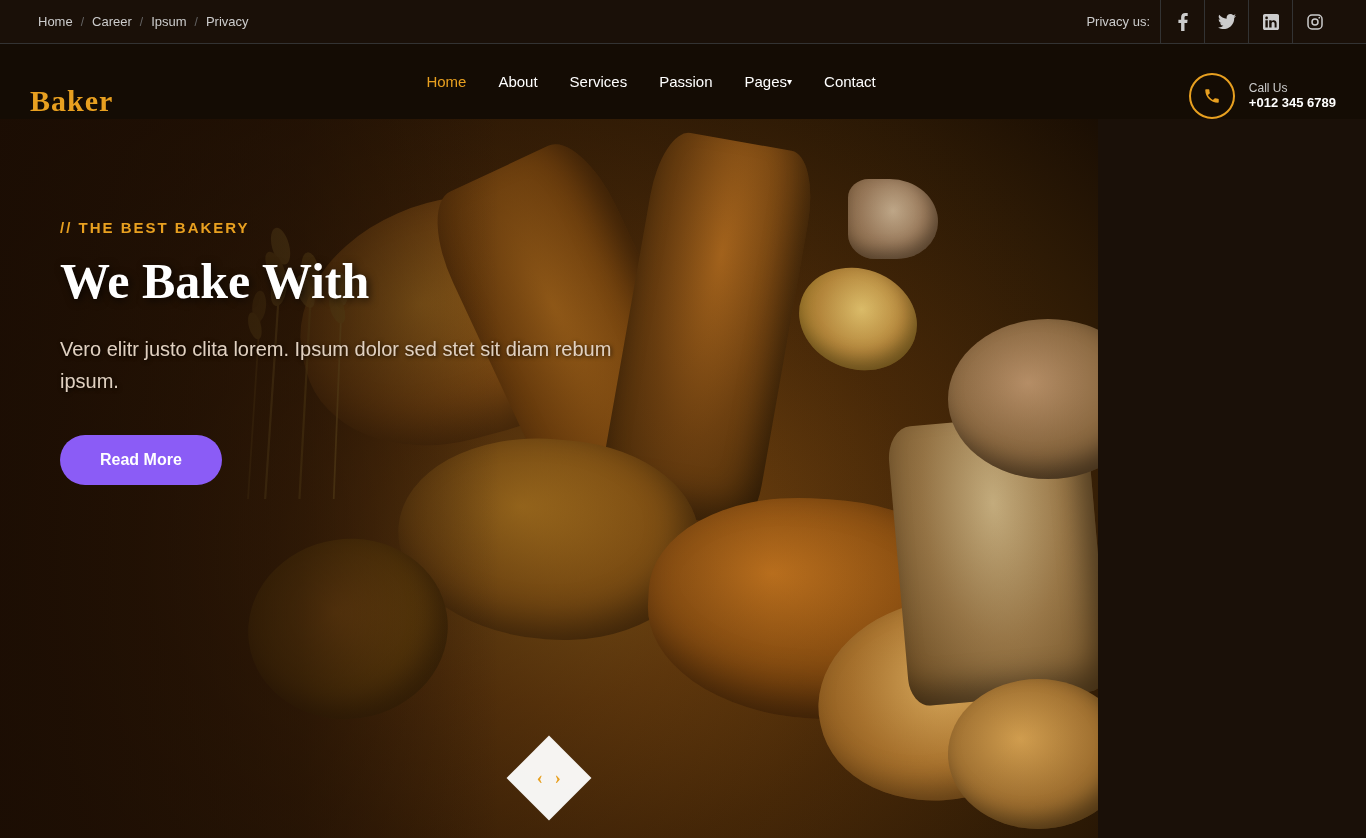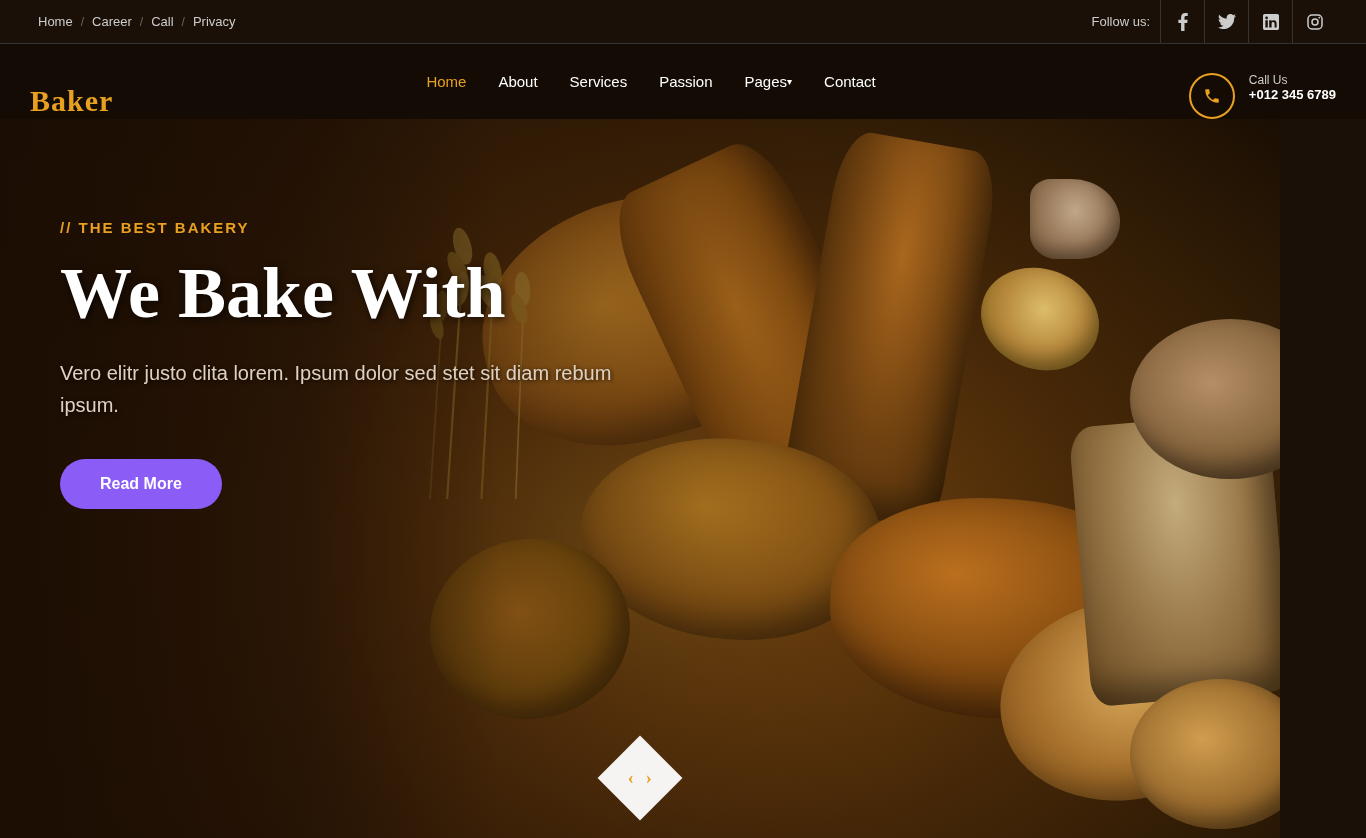--- a/index.html
+++ b/index.html
@@ -94,21 +94,21 @@
     .pages-link {
       display: flex;
       align-items: center;
     }
     .chevron {
       font-size: 10px;
       color: #fff;
     }
     .nav-contact {
       display: flex;
-      align-items: flex-start;
+      align-items: center;
       gap: 14px;
       margin-top: 28px;
     }
     .phone-circle {
       width: 46px;
       height: 46px;
       border-radius: 50%;
       border: 2px solid #e8a020;
       display: flex;
       align-items: center;
@@ -129,21 +129,21 @@
     .call-number {
       color: #fff;
       font-size: 13px;
       font-family: Arial, sans-serif;
       font-weight: bold;
     }
 
     
     .hero {
       position: relative;
-      width: 1280px;
+      width: 1098px;
       height: 719px;
       overflow: hidden;
     }
     .hero-bg {
       position: absolute;
       inset: 0;
       background: 
         linear-gradient(
           to right,
           rgba(40, 20, 5, 0.78) 0%,
@@ -172,21 +172,21 @@
       color: #e8a020;
       font-size: 15px;
       font-family: Arial, sans-serif;
       font-weight: bold;
       letter-spacing: 2px;
       margin-bottom: 18px;
       text-transform: uppercase;
     }
     .hero-title {
       color: #fff;
-      font-size: 72px;
+      font-size: 50px;
       font-family: Georgia, serif;
       font-weight: bold;
       line-height: 1.1;
       margin-bottom: 24px;
       text-shadow: 2px 2px 8px rgba(0,0,0,0.7);
     }
     .hero-description {
       color: #e0d0c0;
       font-size: 20px;
       font-family: Arial, sans-serif;
@@ -274,26 +274,26 @@
   </style>
 </head>
 <body>
 
 <div class="topbar">
   <div class="topbar-links">
     <a href="#">Home</a>
     <span class="topbar-separator"> / </span>
     <a href="#">Career</a>
     <span class="topbar-separator"> / </span>
-    <a href="#">Call</a>
+    <a href="#">Ipsum</a>
     <span class="topbar-separator"> / </span>
     <a href="#">Privacy</a>
   </div>
   <div class="topbar-social">
-    <span class="follow-text">Follow us:</span>
+    <span class="follow-text">Privacy us:</span>
     <div class="social-icon" title="Facebook">
       <svg width="10" height="18" viewBox="0 0 10 18" fill="currentColor">
           <path d="M6.5 18V9.9h2.7l.4-3.2H6.5V4.6c0-.9.3-1.5 1.6-1.5H9.7V.1C9.4.1 8.4 0 7.2 0 4.8 0 3.1 1.5 3.1 4.3v2.4H.4v3.2h2.7V18h3.4z"></path>
         </svg>
     </div>
     <div class="social-icon" title="Twitter">
       <svg width="18" height="15" viewBox="0 0 18 15" fill="currentColor">
           <path d="M18 1.8a7.4 7.4 0 01-2.1.6A3.7 3.7 0 0017.5.3a7.4 7.4 0 01-2.3.9A3.7 3.7 0 0012.4 0C10.3 0 8.6 1.7 8.6 3.8c0 .3 0 .6.1.9C5.7 4.5 3 3 1.2 0.7a3.8 3.8 0 00-.5 1.9c0 1.3.7 2.5 1.7 3.2a3.7 3.7 0 01-1.7-.5v.1c0 1.8 1.3 3.4 3 3.7a3.7 3.7 0 01-1.7.1 3.7 3.7 0 003.4 2.6 7.4 7.4 0 01-4.6 1.6H0a10.4 10.4 0 005.7 1.7c6.8 0 10.5-5.6 10.5-10.5v-.5A7.5 7.5 0 0018 1.8z"></path>
         </svg>
     </div>

